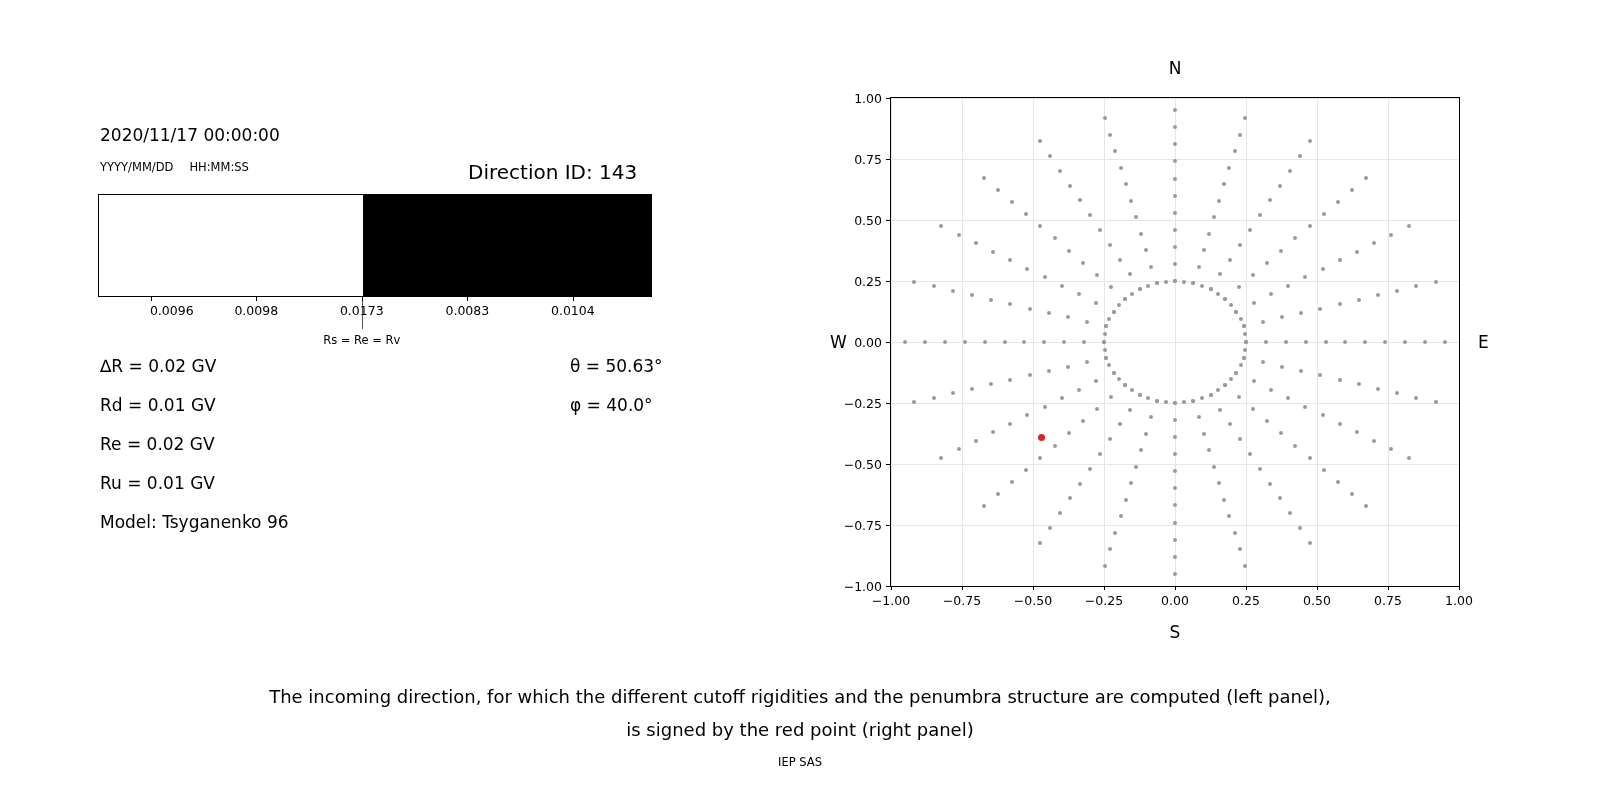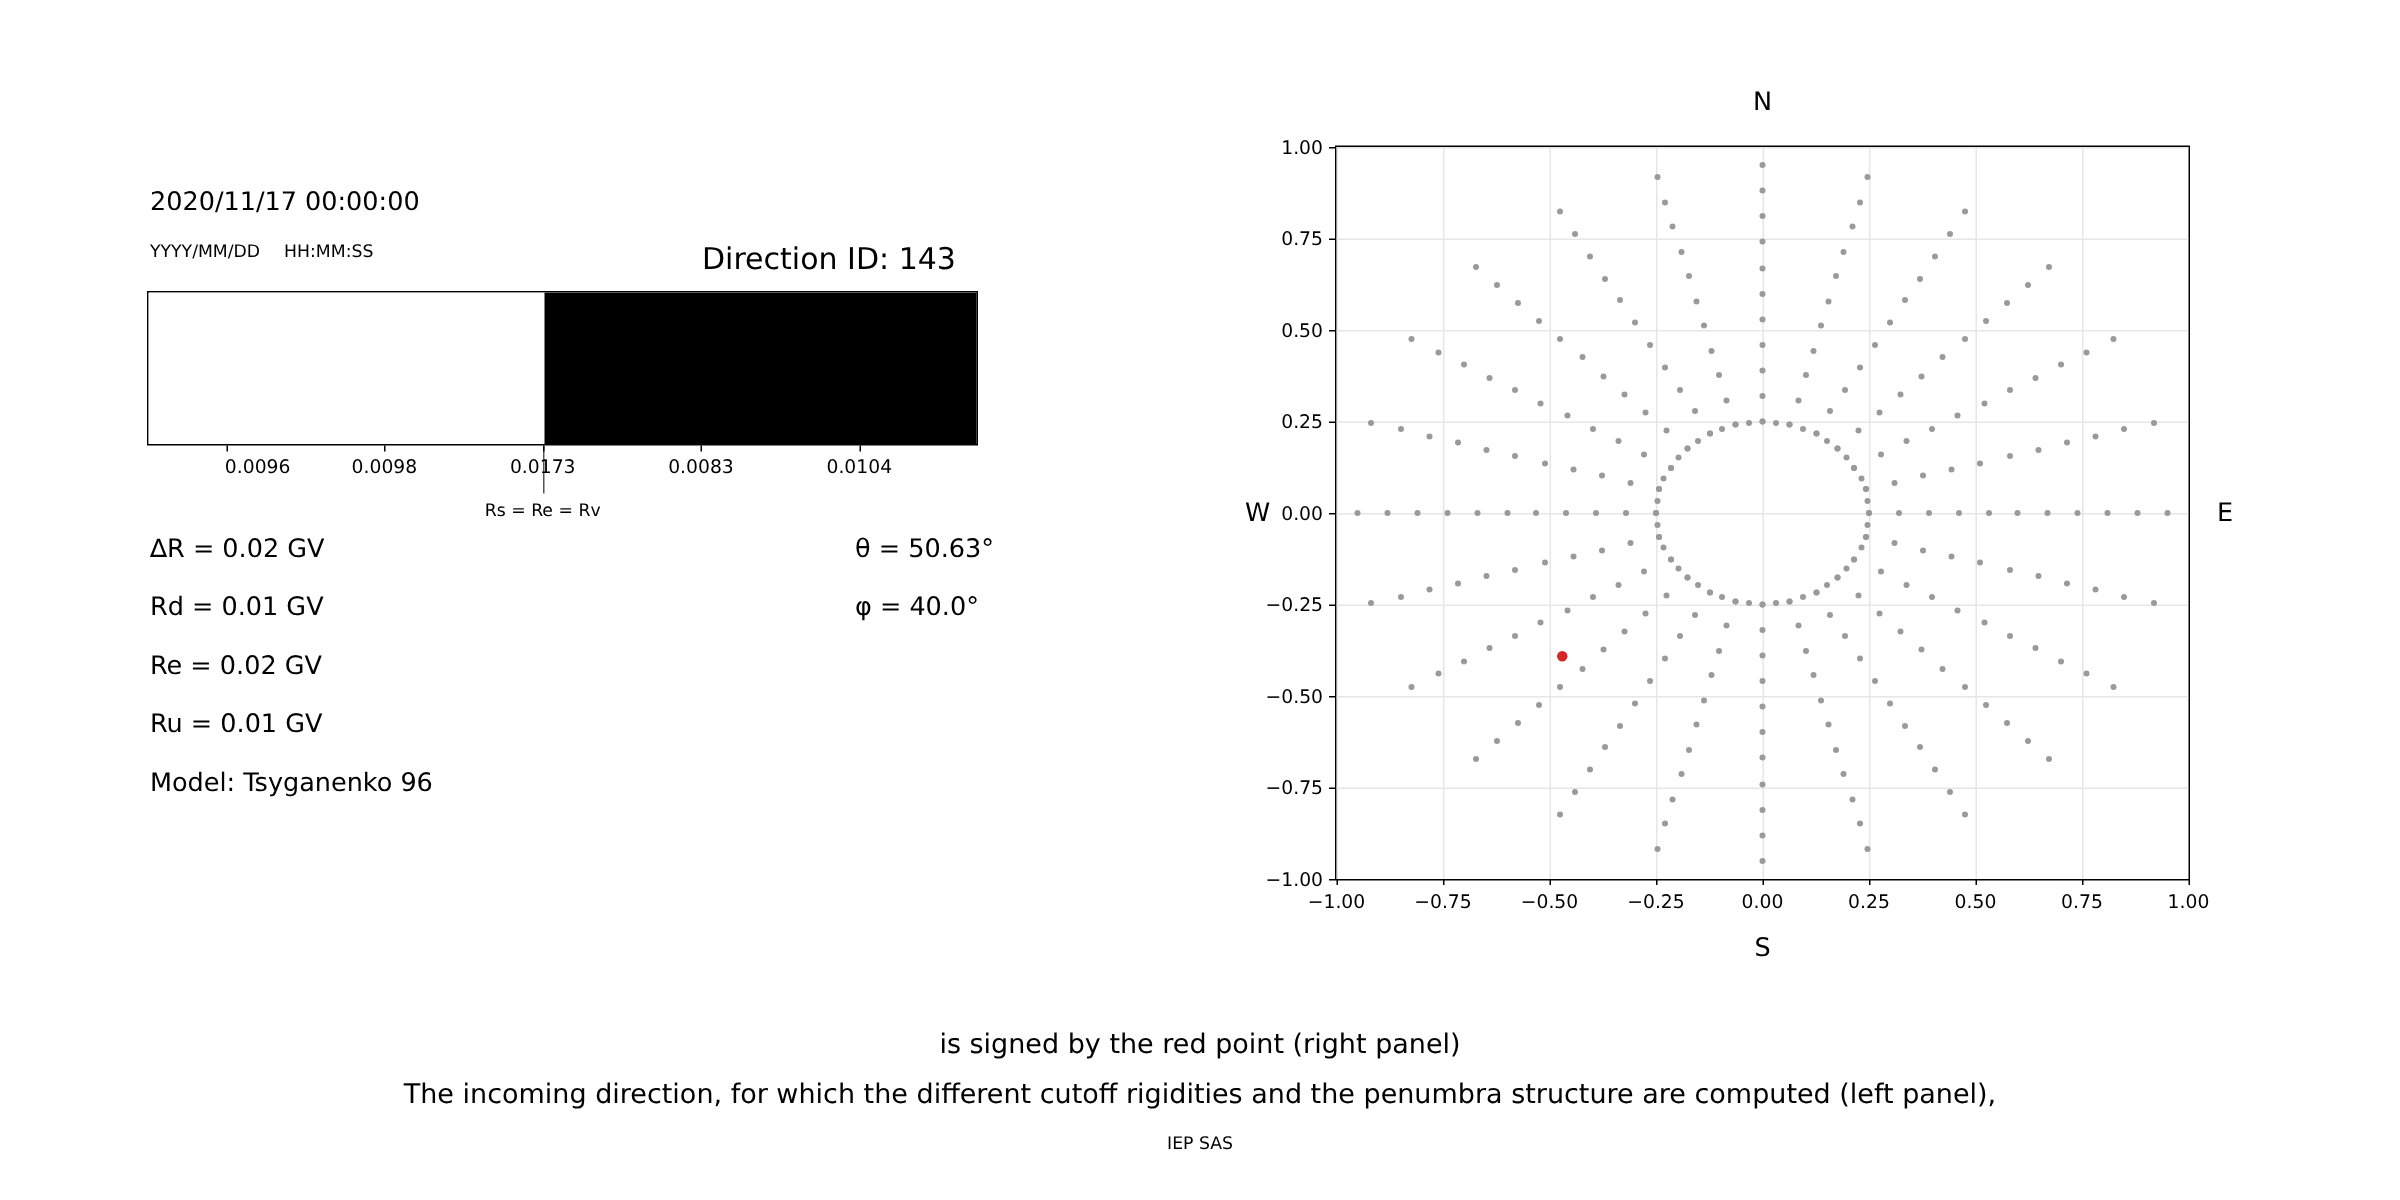--- a/index.html
+++ b/index.html
@@ -646,16 +646,16 @@
       <div class="sc-ytick" style="left: 86px; top: 220px;"></div>
       <div class="sc-ylabel" style="left: 34px; width: 48px; top: 220px;">0.50</div>
       <div class="sc-ytick" style="left: 86px; top: 159px;"></div>
       <div class="sc-ylabel" style="left: 34px; width: 48px; top: 159px;">0.75</div>
       <div class="sc-ytick" style="left: 86px; top: 98px;"></div>
       <div class="sc-ylabel" style="left: 34px; width: 48px; top: 98px;">1.00</div>
     </div>
 </div>
 
 <div id="caption">
+  <div>The incoming direction, for which the different cutoff rigidities and the penumbra structure are computed (left panel),</div>
   <div>is signed by the red point (right panel)</div>
-  <div>The incoming direction, for which the different cutoff rigidities and the penumbra structure are computed (left panel),</div>
 </div>
 <div id="credit">IEP SAS</div>
 
 </body></html>

